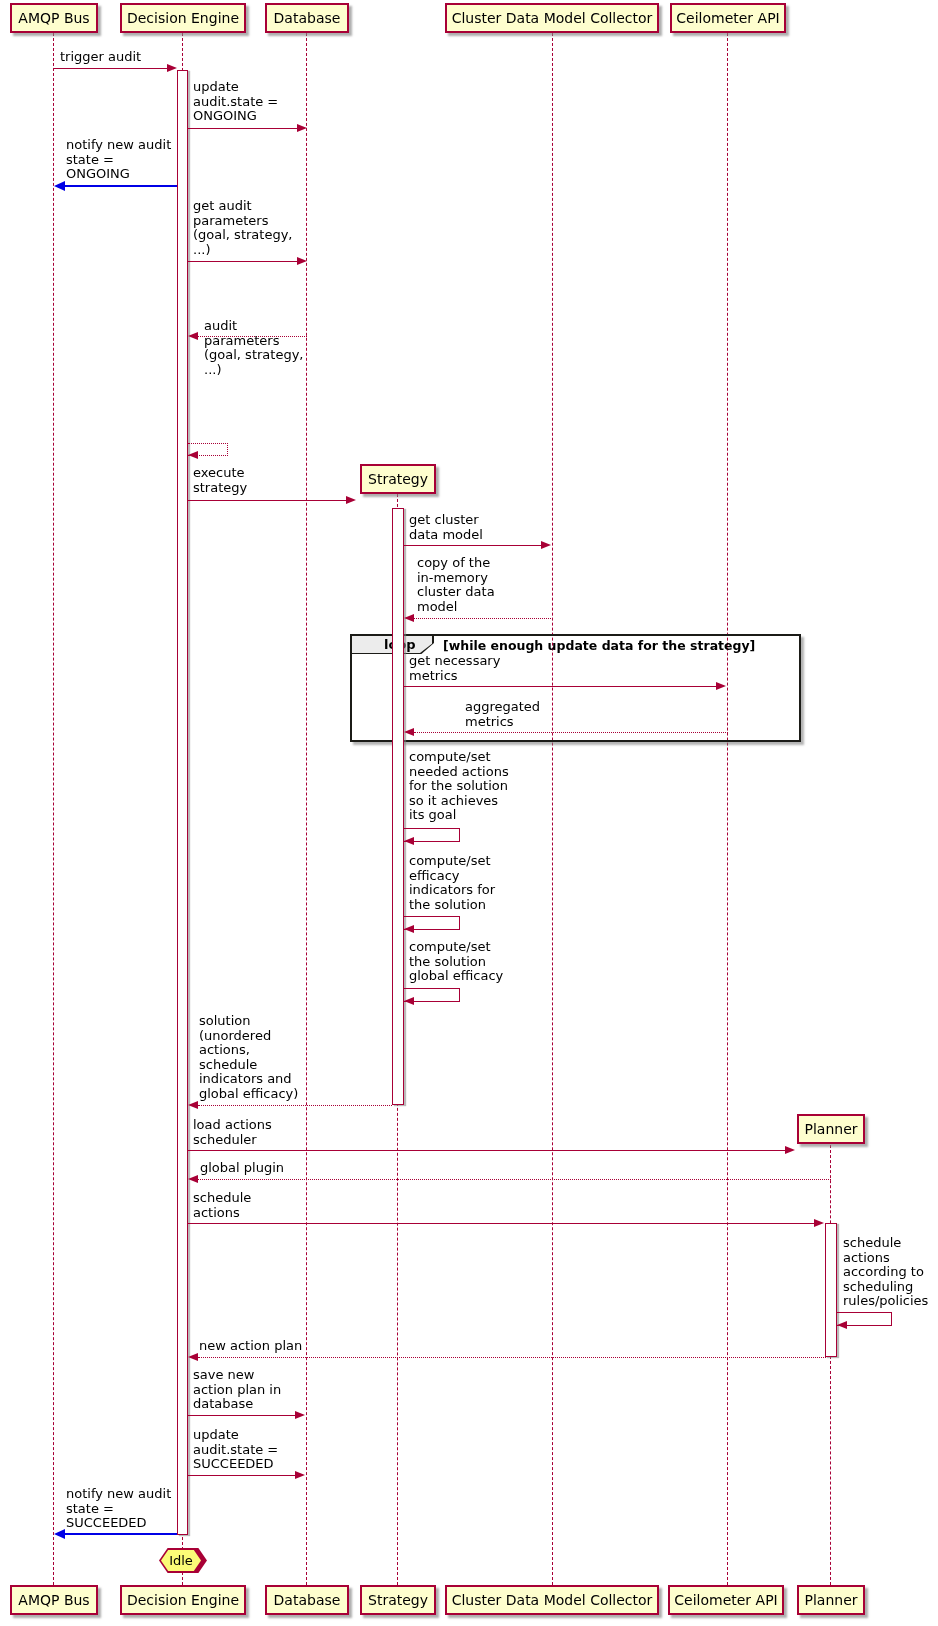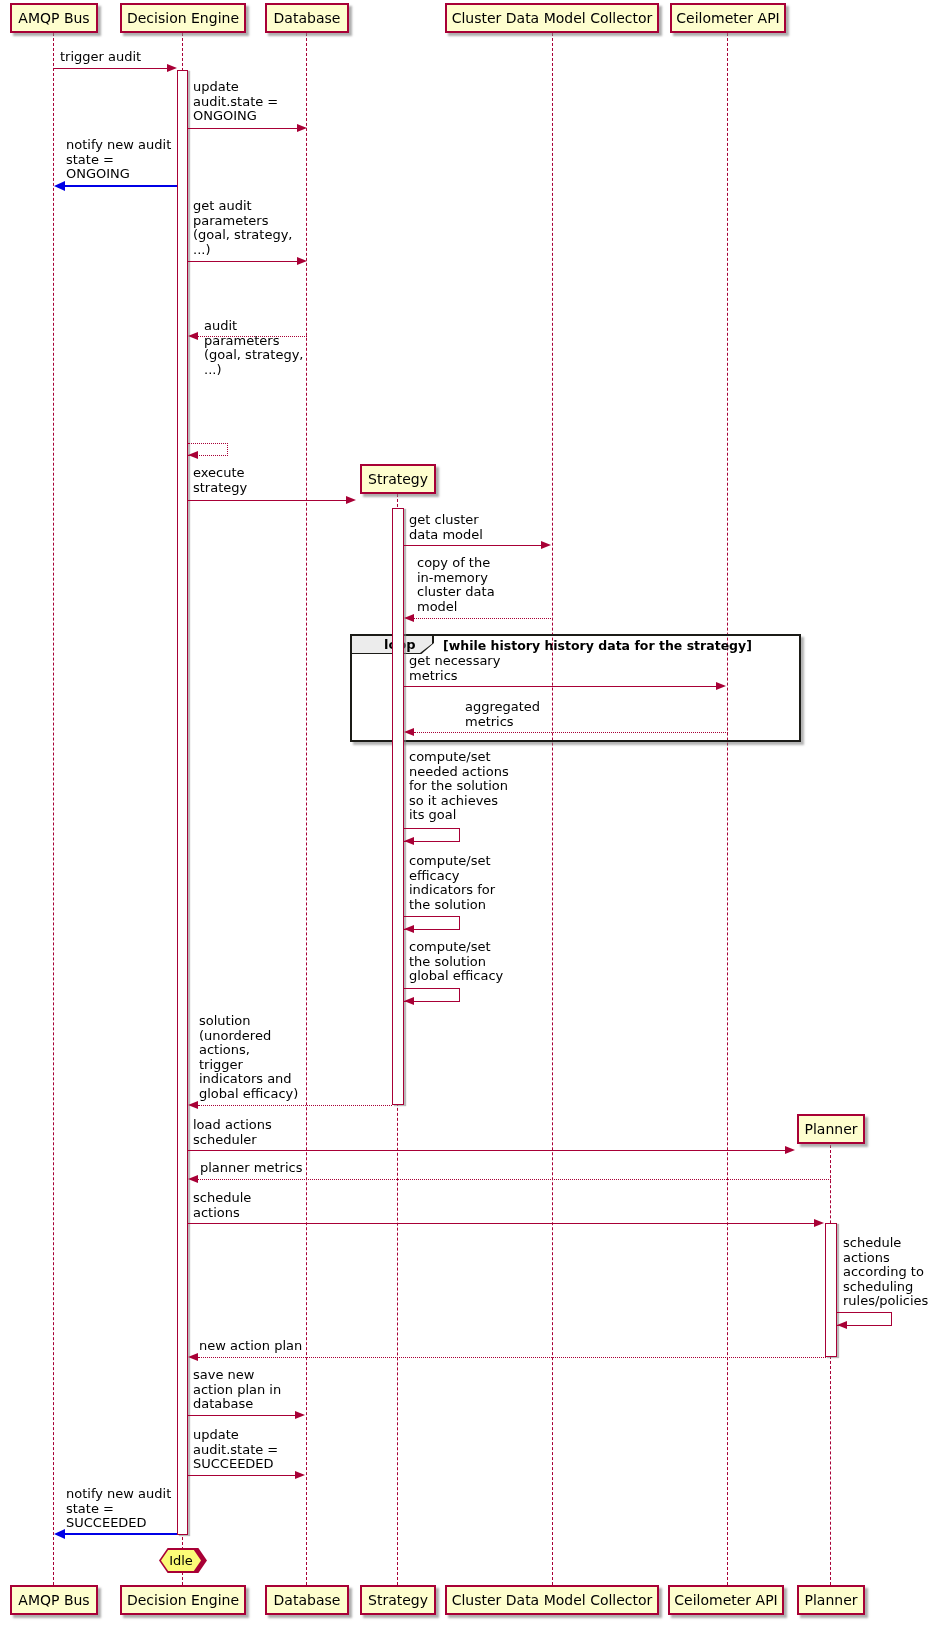--- a/index.html
+++ b/index.html
@@ -46,21 +46,21 @@
   <div class="lifeline" style="left:182px;top:33px;height:1552px;"></div>
   <div class="lifeline" style="left:306px;top:33px;height:1552px;"></div>
   <div class="lifeline" style="left:397px;top:494px;height:1091px;"></div>
   <div class="lifeline" style="left:552px;top:33px;height:1552px;"></div>
   <div class="lifeline" style="left:727px;top:33px;height:1552px;"></div>
   <div class="lifeline" style="left:830px;top:1145px;height:440px;"></div>
 
   <div class="frame" style="left:350px;top:634px;width:447px;height:104px;"></div>
   <div class="tab-outer" style="left:350px;top:634px;width:84px;height:20px;"></div>
   <div class="tab-inner" style="left:352px;top:636px;width:80px;height:17px;padding-left:32px;">loop</div>
-  <div class="cond" style="left:443px;top:638px;">[while history history data for the strategy]</div>
+  <div class="cond" style="left:443px;top:638px;">[while enough update data for the strategy]</div>
 
   <div class="activation" style="left:177px;top:70px;width:11px;height:1465px;"></div>
   <div class="activation" style="left:392px;top:508px;width:12px;height:597px;"></div>
   <div class="activation" style="left:825px;top:1223px;width:12px;height:134px;"></div>
 
   <div class="mlabel" style="left:60px;top:50px;">trigger audit</div>
   <div class="mline" style="left:54px;top:68px;width:113px;"></div>
   <div class="head r" style="left:167px;top:64px;"></div>
 
   <div class="mlabel" style="left:193px;top:80px;">update
@@ -140,36 +140,36 @@
 
   <div class="mlabel" style="left:409px;top:940px;">compute/set
 the solution
 global efficacy</div>
   <div class="selfmsg" style="left:404px;top:988px;width:56px;height:14px;"></div>
   <div class="head l" style="left:404px;top:997px;"></div>
 
   <div class="mlabel" style="left:199px;top:1014px;">solution
 (unordered
 actions,
-trigger
+schedule
 indicators and
 global efficacy)</div>
   <div class="mline dotted" style="left:198px;top:1105px;width:194px;"></div>
   <div class="head l" style="left:188px;top:1101px;"></div>
 
   <div class="pbox" style="left:797px;top:1114px;width:68px;">
     <span>Planner</span>
   </div>
 
   <div class="mlabel" style="left:193px;top:1118px;">load actions
 scheduler</div>
   <div class="mline" style="left:188px;top:1150px;width:597px;"></div>
   <div class="head r" style="left:785px;top:1146px;"></div>
 
-  <div class="mlabel" style="left:200px;top:1161px;">planner metrics</div>
+  <div class="mlabel" style="left:200px;top:1161px;">global plugin</div>
   <div class="mline dotted" style="left:198px;top:1179px;width:633px;"></div>
   <div class="head l" style="left:188px;top:1175px;"></div>
 
   <div class="mlabel" style="left:193px;top:1191px;">schedule
 actions</div>
   <div class="mline" style="left:188px;top:1223px;width:626px;"></div>
   <div class="head r" style="left:814px;top:1219px;"></div>
 
   <div class="mlabel" style="left:843px;top:1236px;">schedule
 actions

